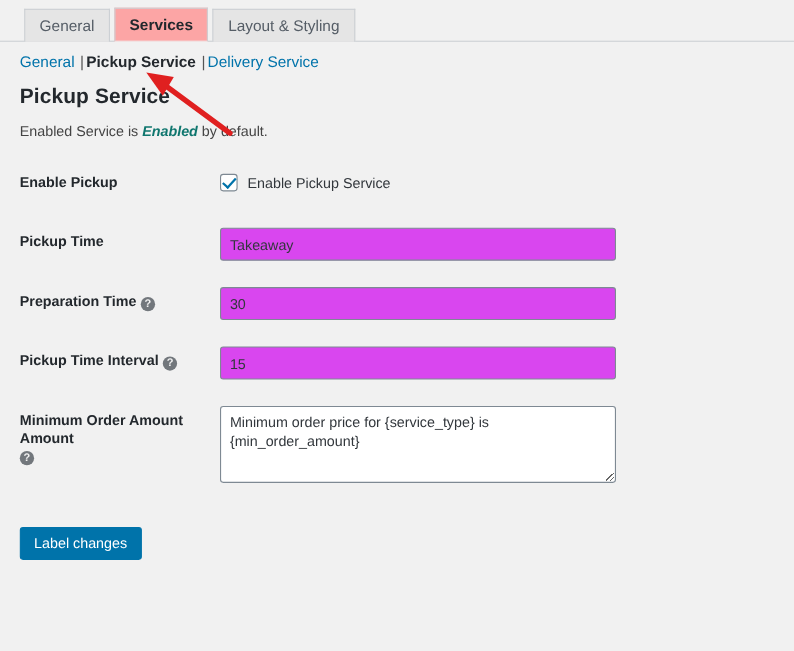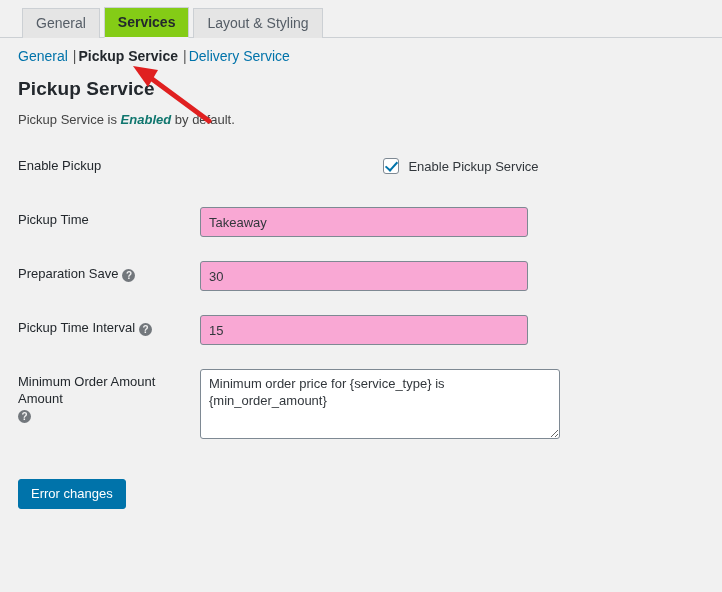--- a/index.html
+++ b/index.html
@@ -38,21 +38,21 @@
     border: 1px solid #ccd0d4;
     border-bottom: none;
     color: #555d66;
     position: relative;
     top: 1px;
     white-space: nowrap;
     cursor: pointer;
     user-select: none;
   }
   .tab.active {
-    background: #84cc16;
+    background: #fca5a5;
     color: #23282d;
     font-weight: bold;
     border-bottom: 1px solid #f1f1f1;
     height: 31px;
     line-height: 29px;
   }
 
   
   .subnav {
     padding: 10px 0 0 18px;
@@ -108,21 +108,21 @@
   .form-row-tall { height: 92px; }
 
   .label-cell {
     width: 200px;
     padding-left: 18px !important;
     box-sizing: border-box;
     padding-top: 8px !important;
   }
   .field-label {
     font-size: 13px;
-    font-weight: normal;
+    font-weight: bold;
     color: #23282d;
     line-height: 17px;
   }
 
   .help-icon {
     display: inline-block;
     width: 13px;
     height: 13px;
     border-radius: 50%;
     background: #72777c;
@@ -138,27 +138,27 @@
   }
   .help-icon.block {
     display: block;
     margin: 3px 0 0 0;
   }
 
   .input-cell { padding-top: 4px !important; }
 
   input[type="text"] {
     box-sizing: border-box;
-    width: 328px;
+    width: 360px;
     height: 30px;
     padding: 3px 8px;
     font-family: "Liberation Sans", sans-serif;
     font-size: 13px;
     color: #32373c;
-    background: #f9a8d4;
+    background: #d946ef;
     border: 1px solid #7e8993;
     border-radius: 3px;
     outline: none;
     box-shadow: 0 0 0 transparent;
   }
   textarea {
     box-sizing: border-box;
     width: 360px;
     height: 70px;
     padding: 5px 8px;
@@ -171,21 +171,20 @@
     border-radius: 3px;
     outline: none;
     resize: both;
   }
 
   
   .check-wrap {
     display: flex;
     align-items: center;
     padding-top: 5px;
-    justify-content: center;
   }
   .cbox {
     position: relative;
     width: 16px;
     height: 16px;
     box-sizing: border-box;
     border: 1px solid #7e8993;
     border-radius: 3px;
     background: #fff;
     cursor: pointer;
@@ -240,21 +239,21 @@
   <div class="tab">General</div>
   <div class="tab active">Services</div>
   <div class="tab">Layout &amp; Styling</div>
 </div>
 
 <div class="subnav">
   <a>General</a><span class="sep">|</span><span class="current">Pickup Service</span><span class="sep">|</span><a>Delivery Service</a>
 </div>
 
 <div class="page-title">Pickup Service</div>
-<div class="page-desc"><span>Pickup Service is </span><em>Enabled</em><span> by default.</span></div>
+<div class="page-desc"><span>Enabled Service is </span><em>Enabled</em><span> by default.</span></div>
 
 <table class="form-table">
   <tbody>
     <tr class="form-row">
       <td class="label-cell">
         <span class="field-label">Enable Pickup</span>
       </td>
       <td class="input-cell">
         <div class="check-wrap">
           <span class="cbox"></span>
@@ -267,21 +266,21 @@
       <td class="label-cell">
         <span class="field-label">Pickup Time</span>
       </td>
       <td class="input-cell">
         <input type="text" value="Takeaway" style="">
       </td>
     </tr>
 
     <tr class="form-row">
       <td class="label-cell">
-        <span class="field-label">Preparation Save</span><span class="help-icon">?</span>
+        <span class="field-label">Preparation Time</span><span class="help-icon">?</span>
       </td>
       <td class="input-cell">
         <input type="text" value="30" style="">
       </td>
     </tr>
 
     <tr class="form-row">
       <td class="label-cell">
         <span class="field-label">Pickup Time Interval</span><span class="help-icon">?</span>
       </td>
@@ -297,21 +296,21 @@
         <span class="help-icon block">?</span>
       </td>
       <td class="input-cell">
         <textarea style="">Minimum order price for {service_type} is {min_order_amount}</textarea>
       </td>
     </tr>
   </tbody>
 </table>
 
 <div class="submit-wrap">
-  <button class="btn-primary">Error changes</button>
+  <button class="btn-primary">Label changes</button>
 </div>
 
 <svg class="arrow-overlay" viewBox="0 0 722 592">
   <g>
     <line x1="209" y1="121" x2="148" y2="76" stroke="#e02020" stroke-width="5" stroke-linecap="round"></line>
     <polygon points="133,66 158,70 148,87" fill="#e02020"></polygon>
   </g>
 </svg>
 
 </body></html>

